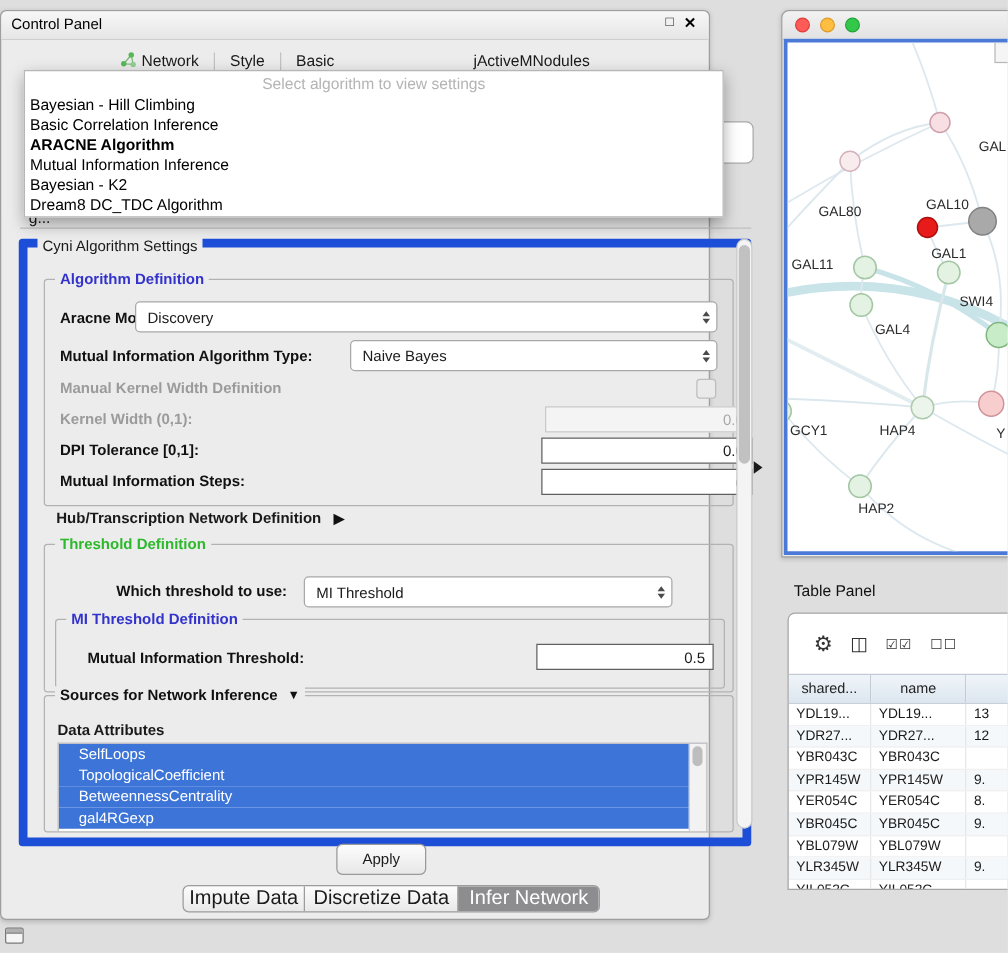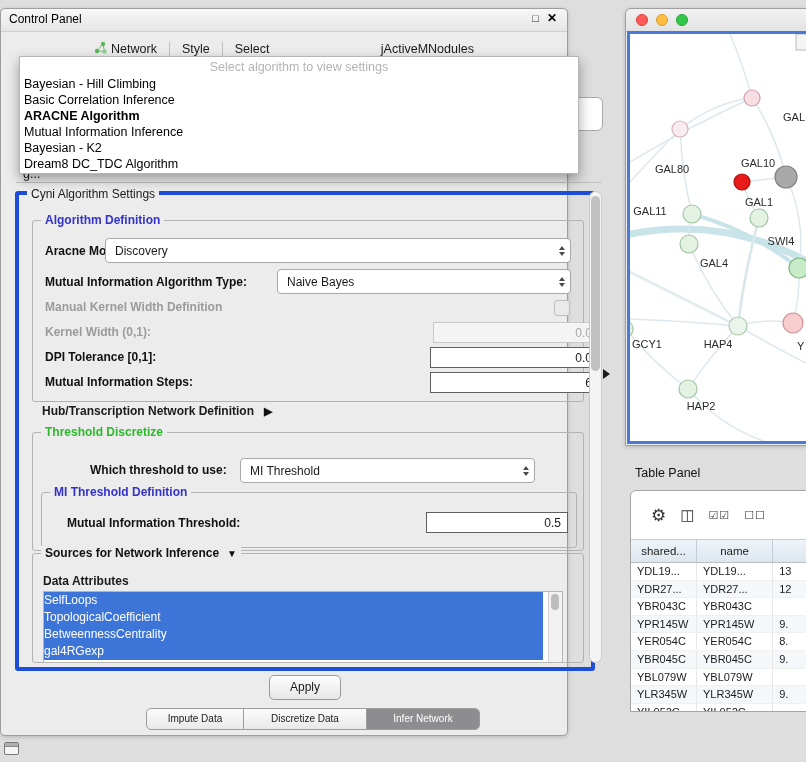--- a/index.html
+++ b/index.html
@@ -29,21 +29,21 @@
 
   
   .algo-popup{position:absolute;left:18px;top:47px;width:560px;height:118px;background:#fff;
       border:1px solid #b6b6b6;box-shadow:0 5px 12px rgba(0,0,0,.35);z-index:50;padding-top:2px;box-sizing:border-box;}
   .algo-placeholder{text-align:center;color:#b4b4b4;font-size:12.5px;height:17px;line-height:17px;}
   .algo-item{padding:0 4px;font-size:12.5px;height:16px;line-height:16px;color:#000;white-space:nowrap;}
   .algo-item.bold{font-weight:bold;}
 
   
   .settings{position:absolute;left:14px;top:182px;width:572px;height:472px;
-      border:4px solid #1d4ed8;border-radius:3px;}
+      border:7px solid #1d4ed8;border-radius:3px;}
   .g-title{position:absolute;top:-8px;left:8px;background:#ececec;padding:0 4px;
       font-size:12px;line-height:15px;white-space:nowrap;}
   .g-title.blue{color:#3333cc;font-weight:bold;}
   .g-title.green{color:#2eb82e;font-weight:bold;}
   .g-title.boldblack{font-weight:bold;color:#111;}
 
   .algo-group{position:absolute;left:13px;top:25px;width:550px;height:180px;
       border:1px solid #b2b2b2;border-radius:3px;}
   .thr-group{position:absolute;left:13px;top:237px;width:550px;height:117px;
       border:1px solid #b2b2b2;border-radius:3px;}
@@ -68,36 +68,36 @@
   .tfield.disabled{background:#f4f4f4;border:1px solid #c9c9c9;color:#a8a8a8;}
   .cb{position:absolute;width:14px;height:14px;border:1px solid #bdbdbd;border-radius:3px;background:#eaeaea;}
 
   .hub-row{position:absolute;left:23px;top:209px;font-weight:bold;font-size:12px;display:flex;align-items:center;gap:10px;}
   .hub-arrow{font-size:11px;color:#111;}
 
   .attr-label{position:absolute;left:10px;top:20px;font-weight:bold;font-size:12px;}
   .attr-list{position:absolute;left:10px;top:37px;width:518px;height:70px;background:#fff;
       border:1px solid #b5b5b5;overflow:hidden;}
   .attr-item{height:17px;line-height:17px;background:#3d74d8;color:#fff;font-size:12px;
-      padding-left:0;width:calc(100% - 19px);white-space:nowrap;}
+      padding-left:16px;width:calc(100% - 19px);white-space:nowrap;}
   .attr-scroll{position:absolute;right:0;top:0;bottom:0;width:13px;background:#f2f2f2;border-left:1px solid #d0d0d0;}
   .attr-thumb{position:absolute;left:2px;top:2px;width:8px;height:16px;background:#bdbdbd;border-radius:4px;}
 
   .settings-scroll{position:absolute;left:588px;top:182px;width:13px;height:472px;background:#f4f4f4;
       border:1px solid #c9c9c9;border-radius:7px;box-sizing:border-box;}
   .settings-thumb{position:absolute;left:1px;top:4px;width:9px;height:175px;background:#c1c1c1;border-radius:5px;}
   .collapse-arrow{position:absolute;left:602px;top:360px;width:0;height:0;
       border-top:5px solid transparent;border-bottom:5px solid transparent;border-left:7px solid #1a1a1a;}
 
   .apply-btn{position:absolute;left:268px;top:666px;width:70px;height:23px;border:1px solid #9a9a9a;
       border-radius:5px;background:linear-gradient(#fdfdfd,#e7e7e7);font-size:12px;text-align:center;line-height:22px;}
 
   .bottom-tabs{position:absolute;left:145px;top:699px;height:22px;display:flex;border:1px solid #9c9c9c;
       border-radius:5px;overflow:hidden;background:linear-gradient(#fcfcfc,#e9e9e9);box-sizing:border-box;}
-  .bt{font-size:10px;text-align:center;line-height:20px;white-space:nowrap;}
+  .bt{font-size:16px;text-align:center;line-height:20px;white-space:nowrap;}
   .bt.b1{width:96px;} .bt.b2{width:122px;border-left:1px solid #9c9c9c;}
   .bt.b3{width:112px;border-left:1px solid #9c9c9c;}
   .bt.selected{background:#8d8d90;color:#fff;}
 
   
   .net-window{position:absolute;left:625px;top:8px;width:195px;height:438px;background:#ececec;
       border:1px solid #9e9e9e;border-radius:6px 6px 0 0;box-sizing:border-box;box-shadow:0 1px 4px rgba(0,0,0,.18);}
   .net-titlebar{position:relative;height:22px;background:linear-gradient(#f2f2f2,#e2e2e2);
       border-bottom:1px solid #c6c6c6;border-radius:6px 6px 0 0;display:flex;align-items:center;padding-left:10px;gap:8px;}
   .tl{width:12px;height:12px;border-radius:50%;box-sizing:border-box;}
@@ -153,21 +153,21 @@
           <circle cx="10.5" cy="10.5" r="2.2" fill="#8fd08f"></circle>
         </svg></span>
         <span>Network</span>
       </div>
       <div class="tab-sep"></div>
       <div class="cp-tab">
           <span>Style</span>
         </div>
       <div class="tab-sep"></div>
       <div class="cp-tab">
-          <span>Select</span>
+          <span>Basic</span>
         </div>
       <div class="cp-tab selected">
           <span>Cyni Toolbox</span>
         </div>
       <div class="cp-tab">
           <span>jActiveMNodules</span>
         </div>
     </div>
 
     <div class="combo-frag"></div>
@@ -222,21 +222,21 @@
         <div class="row-label" style="left:12px;top:153px;">Mutual Information Steps:</div>
         <div class="tfield" style="left:397px;top:151px;width:169px;height:21px;">6</div>
       </div>
 
       <div class="hub-row">
         <span>Hub/Transcription Network Definition</span>
         <span class="hub-arrow">▶</span>
       </div>
 
       <div class="thr-group">
-        <div class="g-title green">Threshold Discretize</div>
+        <div class="g-title green">Threshold Definition</div>
 
         <div class="row-label" style="left:57px;top:29px;">Which threshold to use:</div>
         <div class="combo" style="left:207px;top:25px;width:295px;height:25px;">
           <span>MI Threshold</span>
           <span class="combo-arrows">
               <span class="tri up"></span>
               <span class="tri down"></span>
             </span>
         </div>
 

